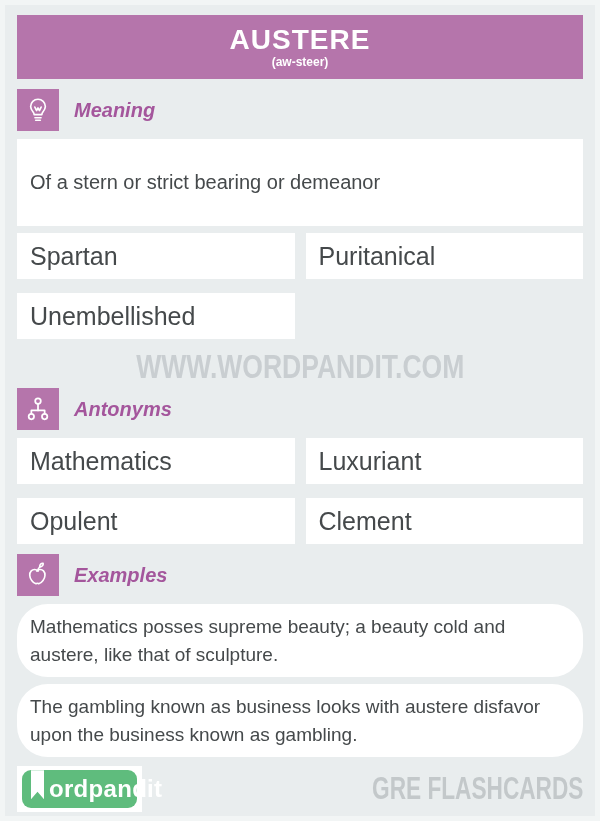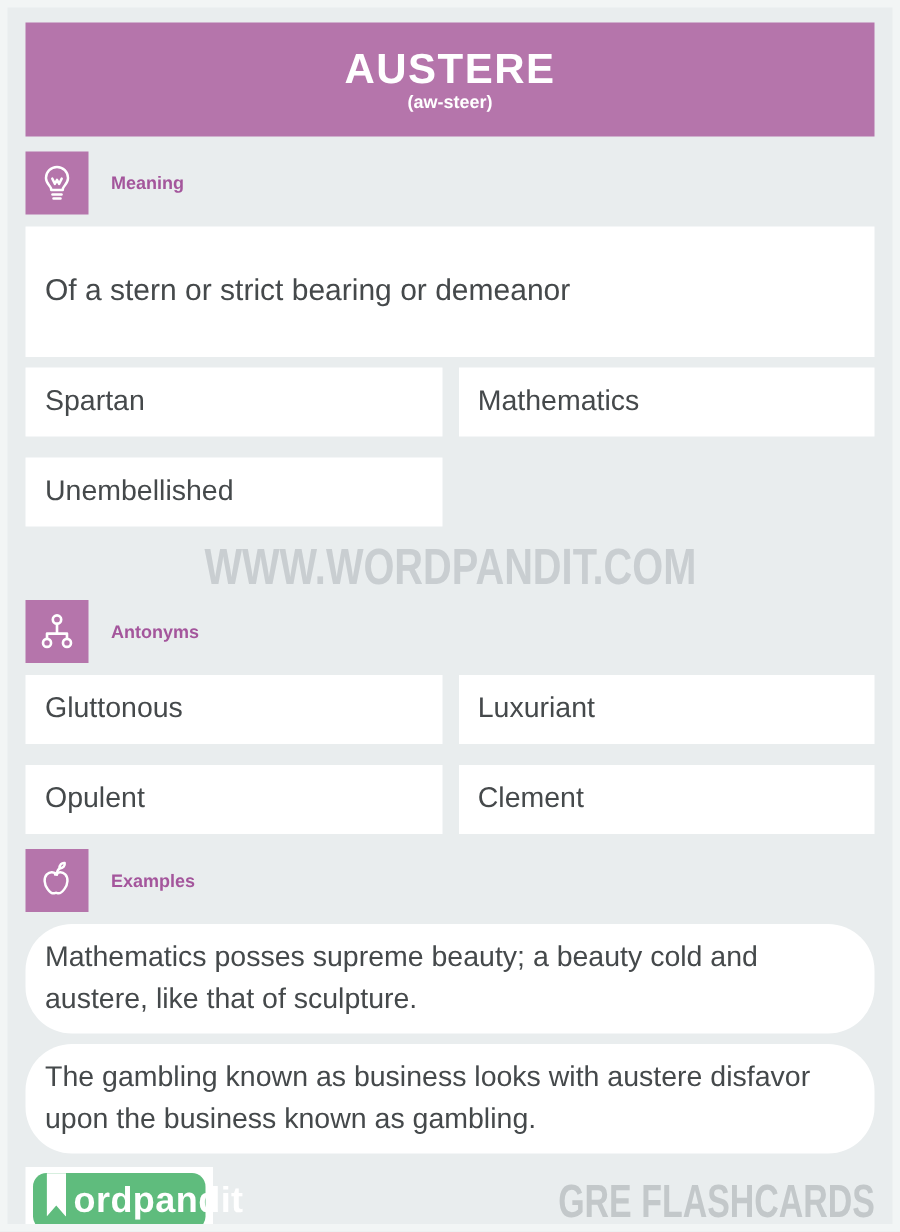--- a/index.html
+++ b/index.html
@@ -16,54 +16,54 @@
     width:600px;height:821px;
     background:var(--bg);
     font-family:"Liberation Sans", sans-serif;
     color:var(--text);
     overflow:hidden;
     border:5px solid #f2f5f5;
   }
   .page{padding:10px 12px;}
   .word-header{
     background:var(--accent);
-    height:76px;
+    height:64px;
     display:flex;flex-direction:column;align-items:center;justify-content:center;
     color:#fff;margin-bottom:9px;
   }
   .word{font-size:28px;font-weight:bold;letter-spacing:1px;line-height:1.1;}
   .pron{font-size:12px;font-weight:bold;}
   .section-head{
     display:flex;align-items:center;gap:15px;
     margin:10px 0 8px 0;height:42px;
   }
   .iconbox{
     width:42px;height:42px;background:var(--accent);
     display:flex;align-items:center;justify-content:center;flex:0 0 auto;
   }
   .iconbox svg{display:block;}
   .section-label{
-    font-size:12px;font-weight:bold;color:var(--label);
+    font-size:20px;font-weight:bold;font-style:italic;color:var(--label);
   }
   .textbox{
     background:#fff;
     padding:13px 13px;
     font-size:20px;
     margin-bottom:7px;
   }
   .meaning{padding:32px 13px;}
   .grid{
     display:grid;grid-template-columns:1fr 1fr;
     column-gap:11px;row-gap:14px;
     margin-bottom:6px;
   }
   .cell{
     background:#fff;height:46px;
     display:flex;align-items:center;
-    padding-left:13px;font-size:19px;
+    padding-left:13px;font-size:25px;
   }
   .watermark{
     text-align:center;
     margin:9px 0 4px 0;
     height:36px;line-height:36px;
     white-space:nowrap;
   }
   .watermark span{
     display:inline-block;
     font-size:34px;font-weight:bold;color:var(--wm);
@@ -116,42 +116,42 @@
         <line x1="9.4" y1="18.6" x2="14.6" y2="18.6"></line>
         <line x1="10" y1="20.8" x2="14" y2="20.8"></line>
       </svg>
     </span>
     <span class="section-label">Meaning</span>
   </div>
   <div class="textbox meaning">Of a stern or strict bearing or demeanor</div>
 
   <div class="grid">
     <div class="cell">Spartan</div>
-    <div class="cell">Mathematics</div>
+    <div class="cell">Puritanical</div>
     <div class="cell">Unembellished</div>
   </div>
 
   <div class="watermark">
     <span>WWW.WORDPANDIT.COM</span>
   </div>
 
   <div class="section-head" style="margin-top:0;">
     <span class="iconbox">
       <svg width="28" height="28" viewBox="0 0 24 24" fill="none" stroke="#ffffff" stroke-width="1.5" stroke-linecap="round" stroke-linejoin="round">
         <circle cx="12" cy="5.2" r="2.4"></circle>
         <line x1="12" y1="7.6" x2="12" y2="13.2"></line>
         <polyline points="6.3,16 6.3,13.2 17.7,13.2 17.7,16"></polyline>
         <circle cx="6.3" cy="18.5" r="2.3"></circle>
         <circle cx="17.7" cy="18.5" r="2.3"></circle>
       </svg>
     </span>
     <span class="section-label">Antonyms</span>
   </div>
   <div class="grid">
-    <div class="cell">Gluttonous</div>
+    <div class="cell">Mathematics</div>
     <div class="cell">Luxuriant</div>
     <div class="cell">Opulent</div>
     <div class="cell">Clement</div>
   </div>
 
   <div class="section-head">
     <span class="iconbox">
       <svg width="28" height="28" viewBox="0 0 24 24" fill="none" stroke="#ffffff" stroke-width="1.4" stroke-linecap="round" stroke-linejoin="round">
         <path d="M12 8.6c-1.6-1.7-4.2-1.8-5.8-.1-1.9 2-1.6 5.6.4 8.3 1.3 1.8 2.9 2.9 4.2 2.4.4-.2.9-.2 1.3 0 1.3.5 2.9-.6 4.2-2.4 2-2.7 2.3-6.3.4-8.3-1.6-1.7-4.2-1.6-5.8.1z"></path>
         <path d="M12 8.6c-.1-1.6.4-2.7 1.4-3.4"></path>

